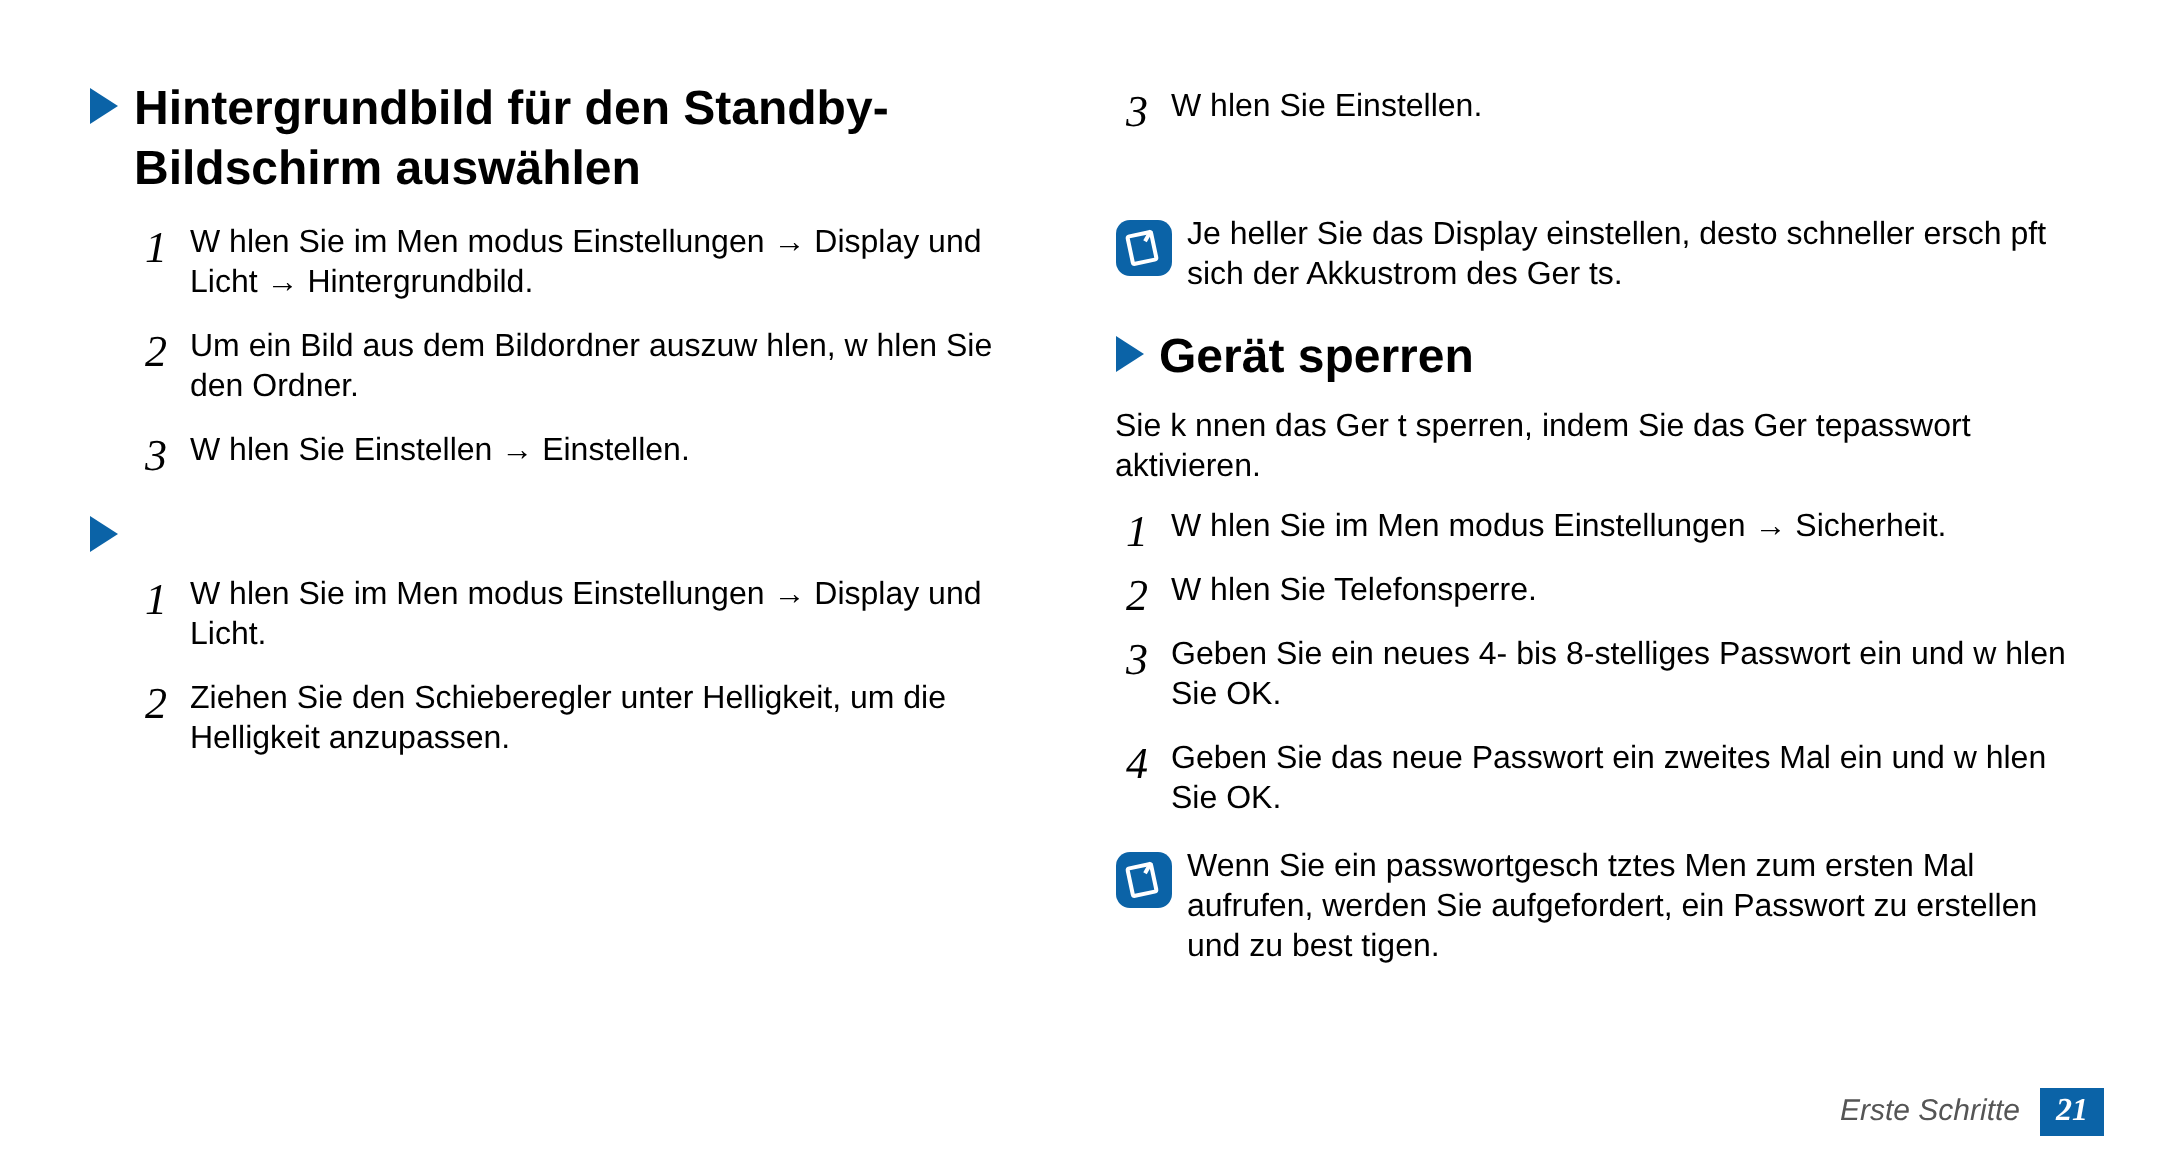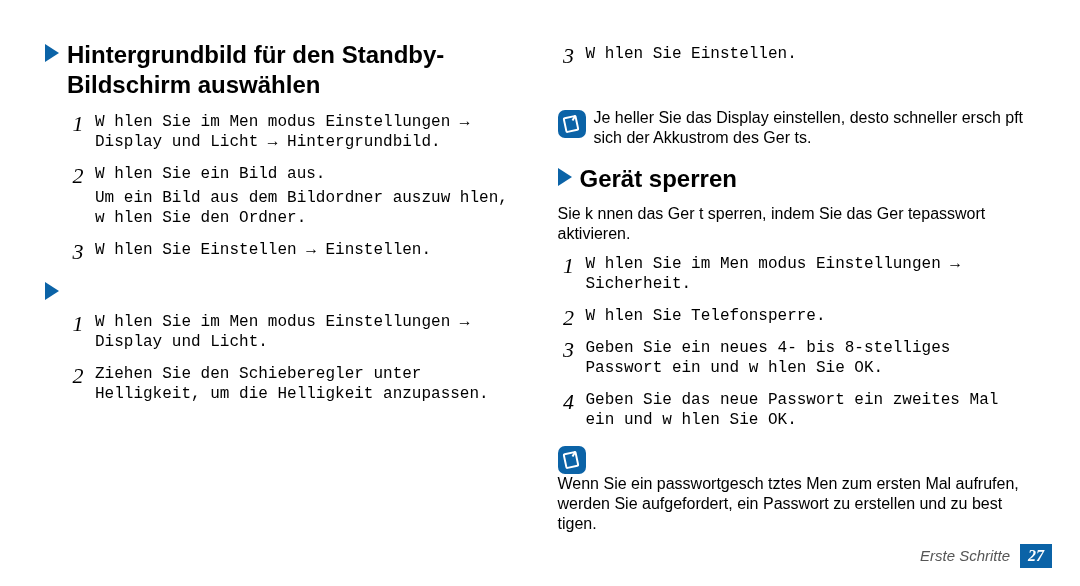--- a/index.html
+++ b/index.html
@@ -58,21 +58,20 @@
     font-size: 22px;
     width: 22px;
     flex: 0 0 22px;
     text-align: center;
     line-height: 1;
     margin-top: 1px;
   }
   .step-body {
     flex: 1;
     padding-left: 6px;
-    font-family: Liberation Mono, monospace;
   }
   .step-body p { margin: 0 0 4px 0; }
   .note {
     display: flex;
     align-items: flex-start;
     margin: 6px 0 6px 22px;
   }
   .note-icon {
     flex: 0 0 28px;
     width: 28px;
@@ -144,21 +143,20 @@
 
     <div class="step">
       <div class="step-num">1</div>
       <div class="step-body">
         <p>W hlen Sie im Men modus Einstellungen → Display und Licht → Hintergrundbild.</p>
       </div>
     </div>
     <div class="step">
       <div class="step-num">2</div>
       <div class="step-body">
-        <p>W hlen Sie ein Bild aus.</p>
         <p>Um ein Bild aus dem Bildordner auszuw hlen, w hlen Sie den Ordner.</p>
       </div>
     </div>
     <div class="step">
       <div class="step-num">3</div>
       <div class="step-body">
         <p>W hlen Sie Einstellen → Einstellen.</p>
       </div>
     </div>
 
@@ -221,25 +219,25 @@
         <p>Geben Sie ein neues 4- bis 8-stelliges Passwort ein und w hlen Sie OK.</p>
       </div>
     </div>
     <div class="step" style="margin-left:0;">
       <div class="step-num">4</div>
       <div class="step-body">
         <p>Geben Sie das neue Passwort ein zweites Mal ein und w hlen Sie OK.</p>
       </div>
     </div>
 
-    <div class="note" style="margin-left:0;flex-direction:column;">
+    <div class="note" style="margin-left:0;">
       <div class="note-icon"></div>
       <div class="note-body">Wenn Sie ein passwortgesch tztes Men  zum ersten Mal aufrufen, werden Sie aufgefordert, ein Passwort zu erstellen und zu best tigen.</div>
     </div>
 
   </div>
 
   <div class="footer">
     <span class="footer-label">Erste Schritte</span>
-    <span class="footer-badge">27</span>
+    <span class="footer-badge">21</span>
   </div>
 
 </div>
 
 </body></html>

